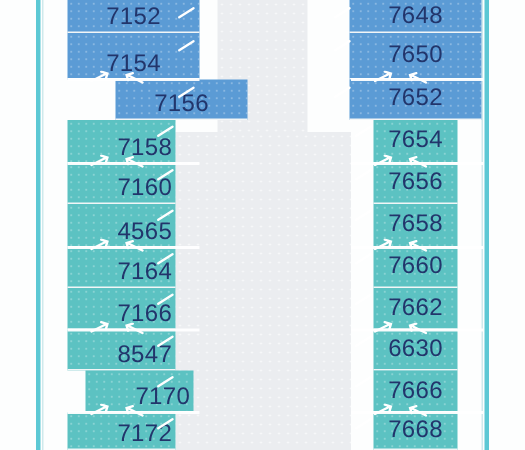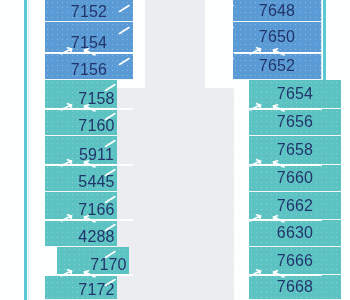--- a/index.html
+++ b/index.html
@@ -67,21 +67,21 @@
   .cabin.teal{background:#5cc2c2;}
 
   
   #cabin-col-port .cabin{left:0;align-items:flex-end;}
   #cabin-col-port .cabin.blue{width:88px;}
   #cabin-col-port .cabin.teal{width:72px;padding-left:31px;}
 
   
   #cabin-col-starboard .cabin{right:0;}
   #cabin-col-starboard .cabin.blue{width:88px;left:-1px;}
-  #cabin-col-starboard .cabin.teal{width:92px;left:15px;}
+  #cabin-col-starboard .cabin.teal{width:56px;left:15px;}
 
   
   .pair-divider{
     position:absolute;height:2px;background:#ffffff;opacity:.95;
     z-index:3;
   }
   .arrow-mark{
     position:absolute;z-index:4;width:14px;height:9px;
     pointer-events:none;
   }
@@ -104,40 +104,40 @@
   <div class="hull-inner left"></div>
   <div class="hull-inner right"></div>
 
   <div class="cabin-col" id="cabin-col-port">
       <div class="cabin blue" style="top: 0px; height: 22px;">
         <span>7152</span>
       </div>
       <div class="cabin blue" style="top: 22px; height: 31px;">
         <span>7154</span>
       </div>
-      <div class="cabin blue" style="top: 53px; height: 27px;">
+      <div class="cabin blue" style="top: 53px; height: 27px; margin-left: 32px;">
         <span>7156</span>
       </div>
       <div class="cabin teal" style="top: 80px; height: 29px;">
         <span>7158</span>
       </div>
       <div class="cabin teal" style="top: 109px; height: 27px;">
         <span>7160</span>
       </div>
       <div class="cabin teal" style="top: 136px; height: 29px;">
-        <span>5911</span>
+        <span>4565</span>
       </div>
       <div class="cabin teal" style="top: 165px; height: 27px;">
-        <span>5445</span>
+        <span>7164</span>
       </div>
       <div class="cabin teal" style="top: 192px; height: 28px;">
         <span>7166</span>
       </div>
       <div class="cabin teal" style="top: 220px; height: 27px;">
-        <span>4288</span>
+        <span>8547</span>
       </div>
       <div class="cabin teal" style="top: 247px; height: 28px; margin-left: 12px;">
         <span>7170</span>
       </div>
       <div class="cabin teal" style="top: 275px; height: 25px;">
         <span>7172</span>
       </div>
     </div>
   <div class="cabin-col" id="cabin-col-starboard">
       <div class="cabin blue" style="top: 0px; height: 22px;">

